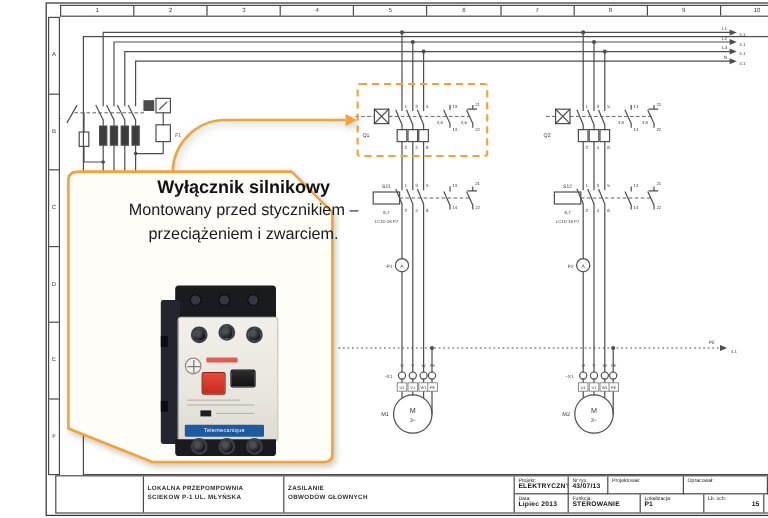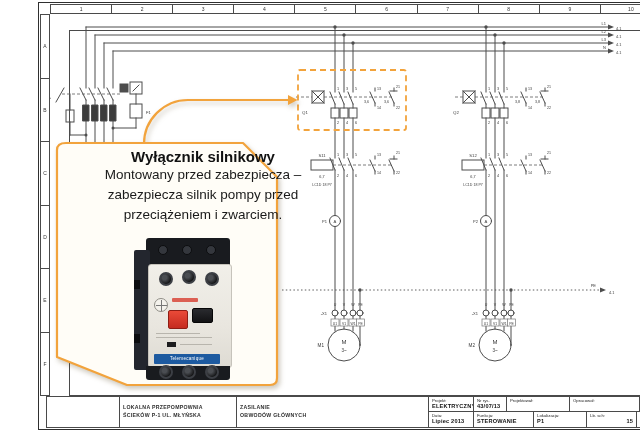--- a/index.html
+++ b/index.html
@@ -277,22 +277,21 @@
 </svg>
 
 <svg id="callout-svg" class="layer" viewBox="0 0 640 432">
   <path d="M66 143 L243 143 L277 177 L277 378 Q277 385 270 385 L127 385 L57 357 L57 150 Q57 143 66 143 Z" fill="#FFFDF7" stroke="#F2A33C" stroke-width="2.2" stroke-linejoin="round"></path>
   <path d="M144 144 A44 44 0 0 1 188 100 L288 100" fill="none" stroke="#F2A33C" stroke-width="2.2"></path>
   <polygon points="288,95 297.5,100 288,105" fill="#F2A33C"></polygon>
 </svg>
 
 <div class="abs callout-content">
   <div class="callout-title">Wyłącznik silnikowy</div>
-  <div class="callout-line">Montowany przed zabezpiecza –</div>
-  <div class="callout-line">zabezpiecza silnik pompy przed</div>
+  <div class="callout-line">Montowany przed stycznikiem –</div>
   <div class="callout-line">przeciążeniem i zwarciem.</div>
 </div>
 
 <div class="abs photo">
   <div class="p dev-top">
     <div class="p dev-top-screw" style="left:12px"></div>
     <div class="p dev-top-screw" style="left:36px"></div>
     <div class="p dev-top-screw" style="left:60px"></div>
   </div>
   <div class="p dev-rail"></div>

